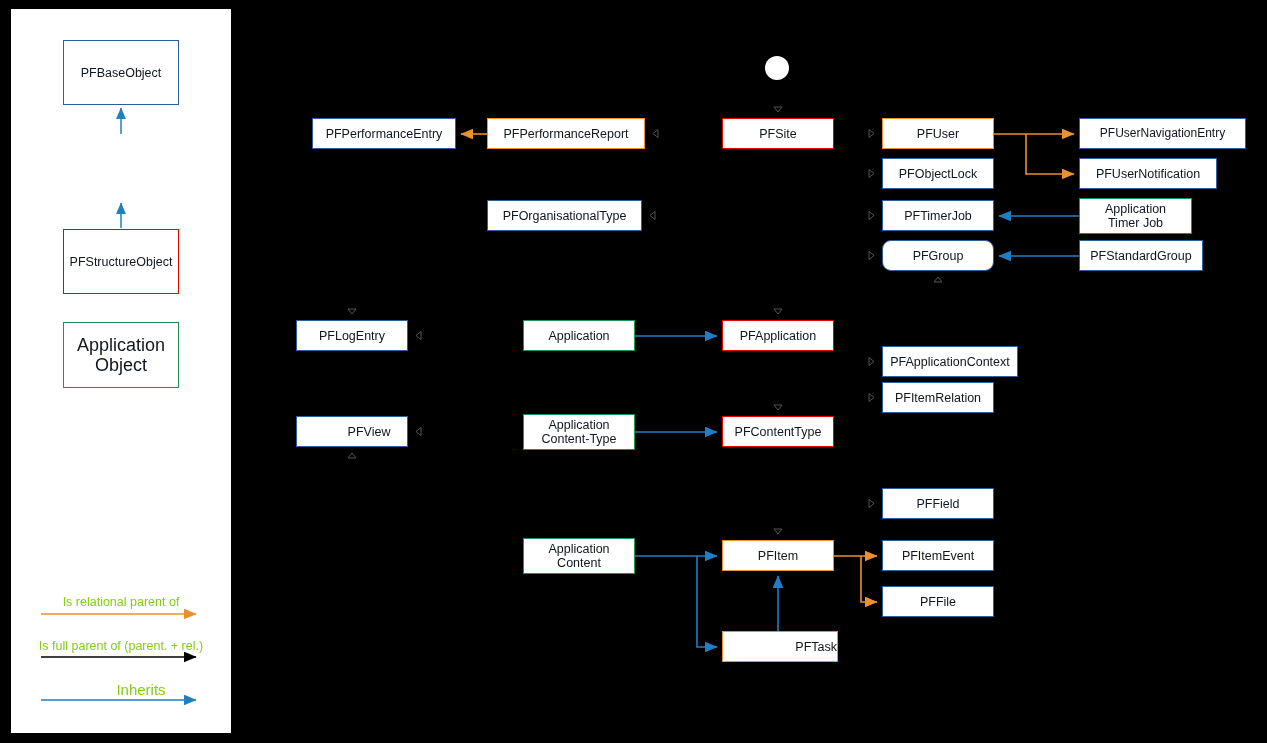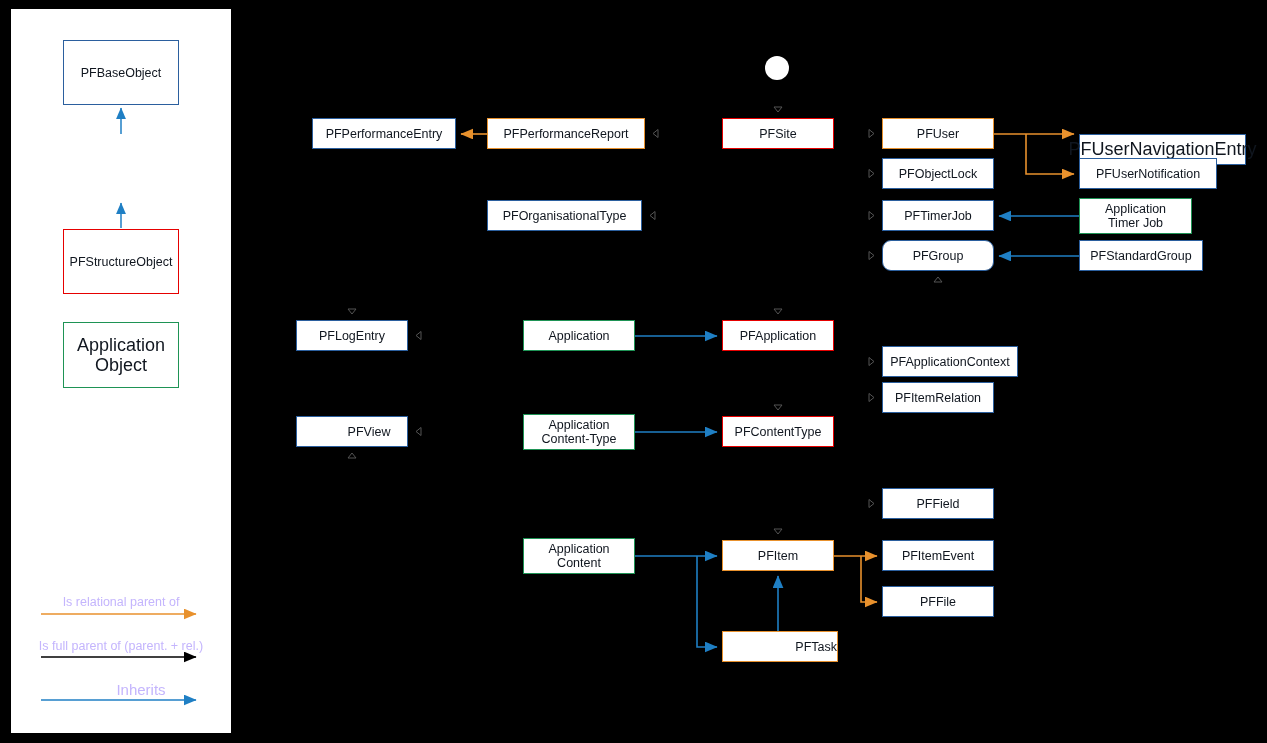--- a/index.html
+++ b/index.html
@@ -8,21 +8,21 @@
         font-family:"Liberation Sans", sans-serif;overflow:hidden;}
   #legend-panel{position:absolute;left:11px;top:9px;width:220px;height:724px;
         background:#ffffff;}
   .node{position:absolute;background:#ffffff;box-sizing:border-box;
         display:flex;align-items:center;justify-content:center;text-align:center;
         color:#10161f;line-height:1.12;}
   .node.blue{border:1.4px solid #2b5f9e;}
   .node.orange{border:1.6px solid #e8912d;}
   .node.red{border:1.6px solid #e60000;}
   .node.green{border:1.6px solid #1e9355;}
-  .legend-label{position:absolute;color:#c4b5fd;text-align:center;white-space:nowrap;}
+  .legend-label{position:absolute;color:#84cc16;text-align:center;white-space:nowrap;}
   svg.overlay{position:absolute;left:0;top:0;width:1267px;height:743px;
         pointer-events:none;overflow:visible;}
   .circle-node{position:absolute;border-radius:50%;background:#ffffff;}
 </style>
 </head>
 <body>
 
 <div id="root">
 
   <div id="legend-panel"></div>
@@ -49,21 +49,21 @@
       </div>
       <div class="node orange" style="left: 487px; top: 118px; width: 158px; height: 31px; font-size: 12.5px;">
         <span style="white-space: pre-line;">PFPerformanceReport</span>
       </div>
       <div class="node red" style="left: 722px; top: 118px; width: 112px; height: 31px; font-size: 12.5px;">
         <span style="white-space: pre-line;">PFSite</span>
       </div>
       <div class="node orange" style="left: 882px; top: 118px; width: 112px; height: 31px; font-size: 12.5px;">
         <span style="white-space: pre-line;">PFUser</span>
       </div>
-      <div class="node blue" style="left: 1079px; top: 134px; width: 167px; height: 31px; font-size: 18px;">
+      <div class="node blue" style="left: 1079px; top: 118px; width: 167px; height: 31px; font-size: 12px;">
         <span style="white-space: pre-line;">PFUserNavigationEntry</span>
       </div>
       <div class="node blue" style="left: 882px; top: 158px; width: 112px; height: 31px; font-size: 12.5px;">
         <span style="white-space: pre-line;">PFObjectLock</span>
       </div>
       <div class="node blue" style="left: 1079px; top: 158px; width: 138px; height: 31px; font-size: 12.5px;">
         <span style="white-space: pre-line;">PFUserNotification</span>
       </div>
       <div class="node blue" style="left: 487px; top: 200px; width: 155px; height: 31px; font-size: 12.5px;">
         <span style="white-space: pre-line;">PFOrganisationalType</span>

